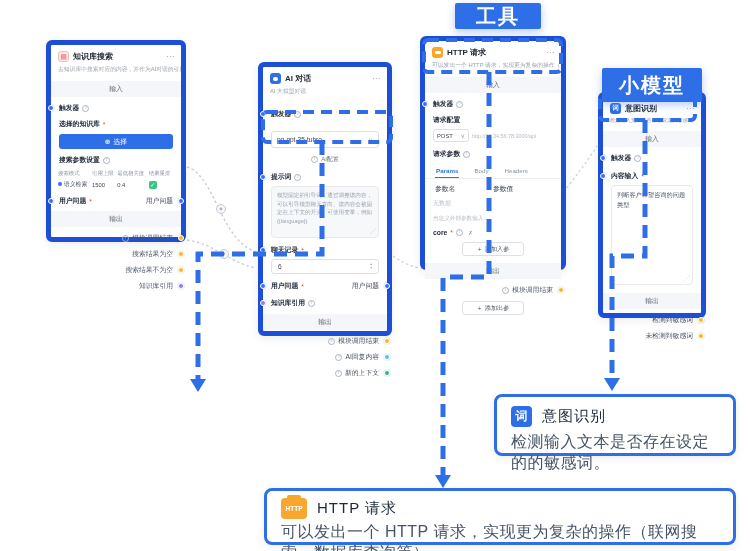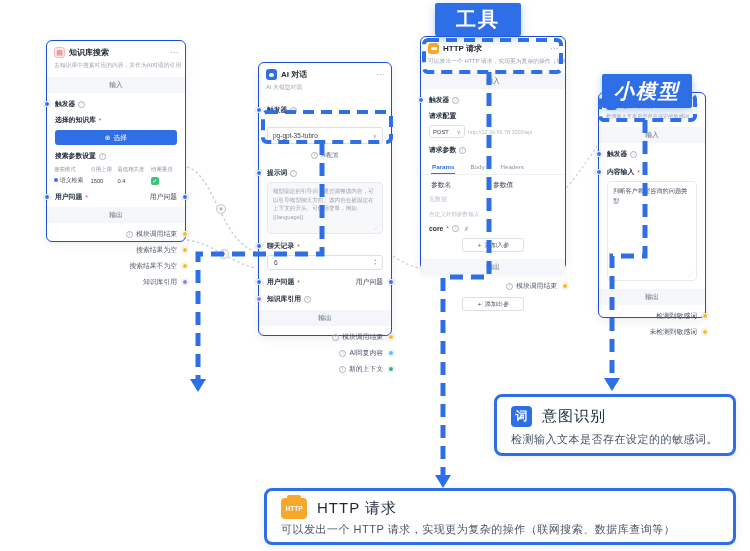--- a/index.html
+++ b/index.html
@@ -2,21 +2,21 @@
 <html><head>
 <meta charset="utf-8">
 <style>
   html,body{margin:0;padding:0;background:#fff;}
   *{box-sizing:border-box;font-family:"Liberation Sans","DejaVu Sans",sans-serif;}
   #stage{position:relative;width:750px;height:551px;background:#ffffff;overflow:hidden;}
   svg.layer{position:absolute;left:0;top:0;width:750px;height:551px;pointer-events:none;}
   #curves{z-index:1;} #annos{z-index:6;}
 
   
-  .panel{position:absolute;background:#fff;border:1px solid #1d4ed8;border-radius:6px;
+  .panel{position:absolute;background:#fff;border:5px solid #1d4ed8;border-radius:6px;
          box-shadow:0 3px 10px rgba(30,40,70,.08);z-index:3;}
   .phead{display:flex;align-items:center;gap:4px;padding:6px 7px 1px 7px;}
   .ptitle{font-size:8px;font-weight:bold;color:#1f2733;white-space:nowrap;}
   .pmenu{margin-left:auto;color:#98a2b3;font-size:8px;line-height:4px;}
   .psub{font-size:5.8px;color:#9aa3b0;padding:2px 7px 4px 7px;white-space:nowrap;overflow:hidden;}
   .nicon{display:inline-flex;align-items:center;justify-content:center;width:11px;height:11px;border-radius:3px;flex:0 0 auto;}
   .nicon.kb{background:#fdeaea;border:1px solid #f3bcbc;color:#e05c5c;font-size:7px;}
   .nicon.chat{background:#2e6fe8;position:relative;}
   .nicon.chat::after{content:"";width:5px;height:4px;background:#fff;border-radius:2px;}
   .nicon.http{background:#f6a72c;position:relative;}
@@ -71,21 +71,21 @@
 
   
   .callout{position:absolute;background:#fff;border:3px solid #2e6fe8;border-radius:8px;z-index:5;
         box-shadow:0 2px 8px rgba(30,40,70,.08);}
   .co-label{font-size:12.5px;color:#344054;}
   .co-select{margin-top:7px;border:1px solid #d0d5dd;border-radius:5px;height:28px;display:flex;align-items:center;
         padding:0 10px;font-size:12.5px;color:#475467;background:#fff;}
   .co-select .chev{margin-left:auto;color:#667085;font-size:11px;}
   .co-row{display:flex;align-items:center;gap:10px;}
   .co-title{font-size:15px;color:#1d2939;letter-spacing:1px;}
-  .co-desc{font-size:11px;color:#475467;margin-top:5px;letter-spacing:.5px;}
+  .co-desc{font-size:16px;color:#475467;margin-top:5px;letter-spacing:.5px;}
   .co-icon-word{width:21px;height:21px;background:#2e6fe8;border-radius:4px;color:#fff;font-size:12px;font-weight:bold;
         display:flex;align-items:center;justify-content:center;}
   .co-icon-http{width:26px;height:21px;background:#f6a72c;border-radius:4px;color:#fff;font-size:6.5px;font-weight:bold;
         display:flex;align-items:center;justify-content:center;position:relative;}
   .co-icon-http::before{content:"";position:absolute;top:-3px;left:6px;right:6px;height:4px;background:#f6a72c;border-radius:2px 2px 0 0;}
 </style>
 </head>
 <body>
 
 <div id="stage">
@@ -361,16 +361,16 @@
     <path d="M322 142 V254 H198 V380" fill="none" stroke="#2e6fe8" stroke-width="5" stroke-dasharray="13 8"></path>
     <polygon points="190,379 206,379 198,392" fill="#2e6fe8"></polygon>
 
     <path d="M489 72 V277 H443 V476" fill="none" stroke="#2e6fe8" stroke-width="5" stroke-dasharray="13 8"></path>
     <polygon points="435,475 451,475 443,488" fill="#2e6fe8"></polygon>
 
     <path d="M645 120 V256 H612 V379" fill="none" stroke="#2e6fe8" stroke-width="5" stroke-dasharray="13 8"></path>
     <polygon points="604,378 620,378 612,391" fill="#2e6fe8"></polygon>
   </svg>
 
-  <div class="badge" style="left:435px;top:3px;width:86px;height:33px;">工具</div>
-  <div class="badge" style="left:602px;top:74px;width:90px;height:34px;font-style:italic;">小模型</div>
+  <div class="badge" style="left:455px;top:3px;width:86px;height:26px;">工具</div>
+  <div class="badge" style="left:602px;top:68px;width:100px;height:34px;">小模型</div>
 
 </div>
 
 </body></html>

